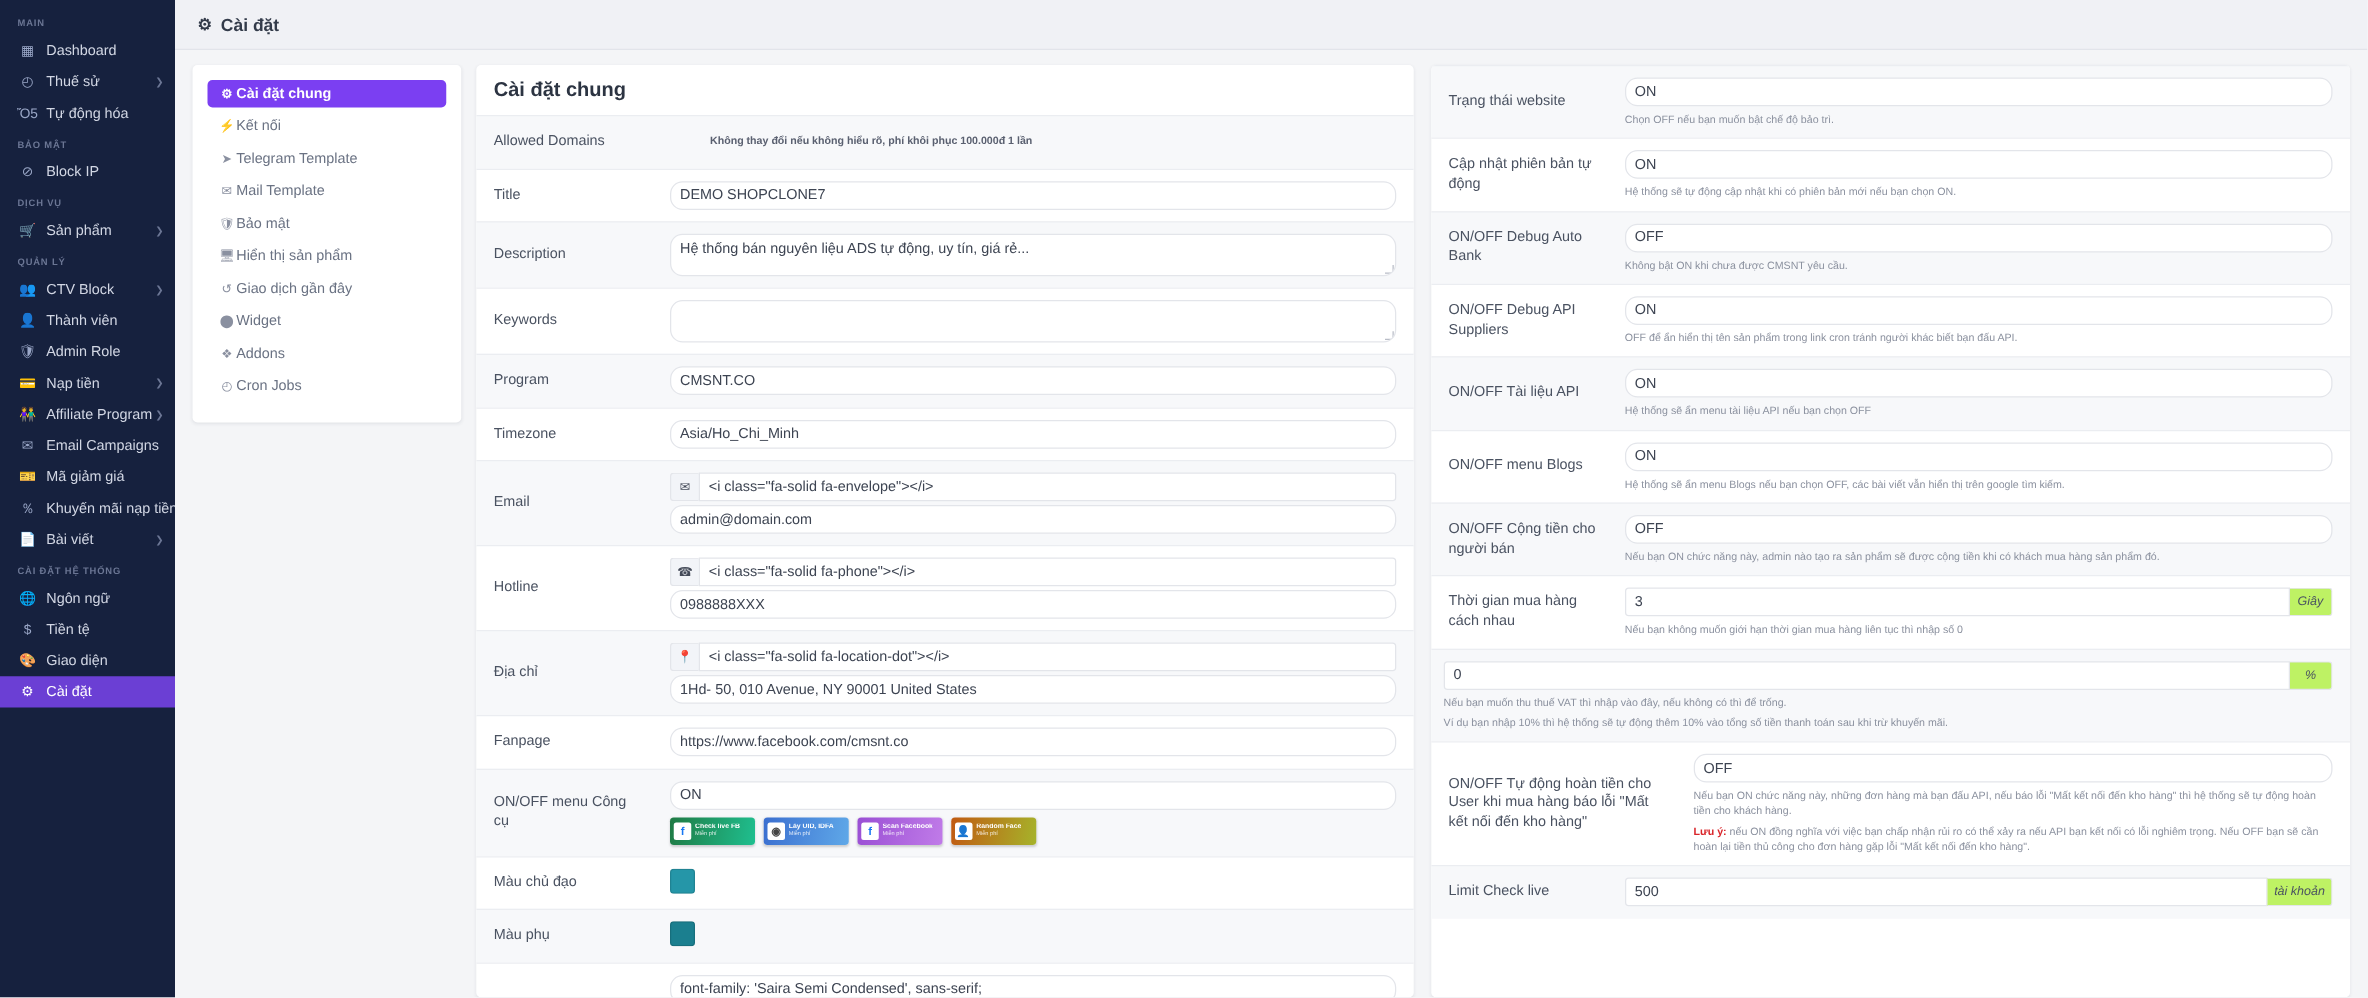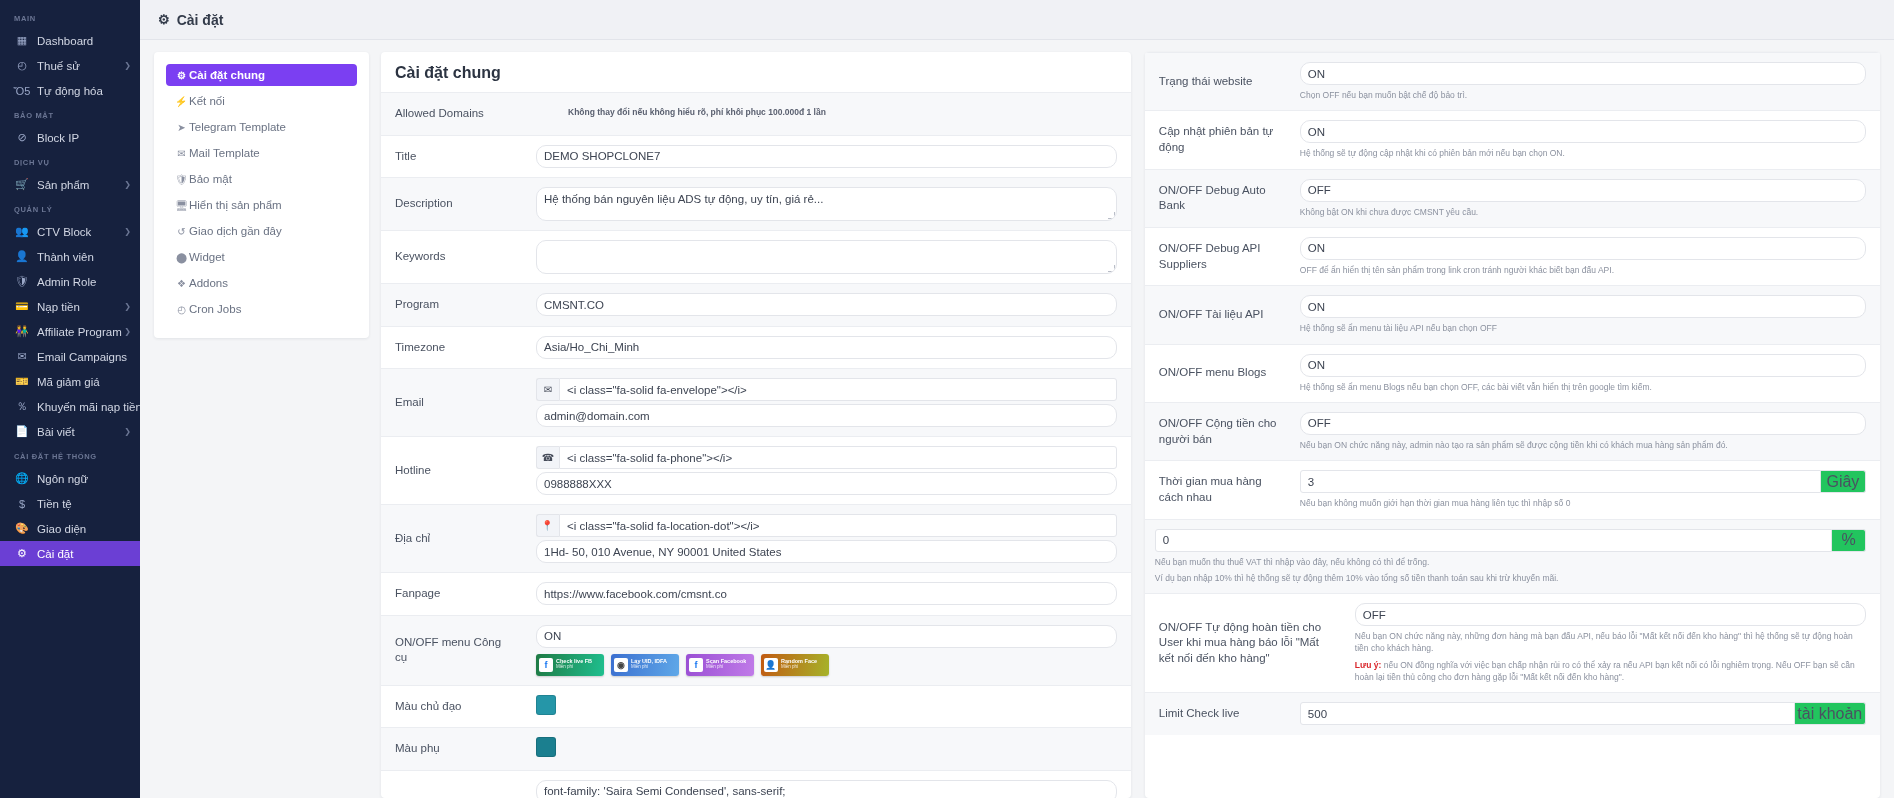--- a/index.html
+++ b/index.html
@@ -179,25 +179,26 @@
     font-size: 10px; color: #454b59;
   }
   .igroup .inp { border-radius: 0 3px 3px 0; }
 
   .suffixgroup { display: flex; }
   .suffixgroup .inp { border-radius: 3px 0 0 3px; }
   .suffixgroup .suffix {
     min-width: 34px; height: 23px;
     border: 1px solid #e3e5ea; border-left: none;
     border-radius: 0 3px 3px 0;
-    background: #22c55e;
+    background: #bef264;
     display: flex; align-items: center; justify-content: center;
-    font-size: 16px; color: #4a5261;
+    font-size: 10px; color: #4a5261;
     padding: 0 7px;
     white-space: nowrap;
+    font-style: italic;
   }
 
   
   .socials { display: flex; gap: 7px; margin-top: 6px; }
   .sbtn {
     width: 68px; height: 22px;
     border-radius: 3px;
     display: flex; align-items: center;
     padding: 0 3px;
     color: #fff;

